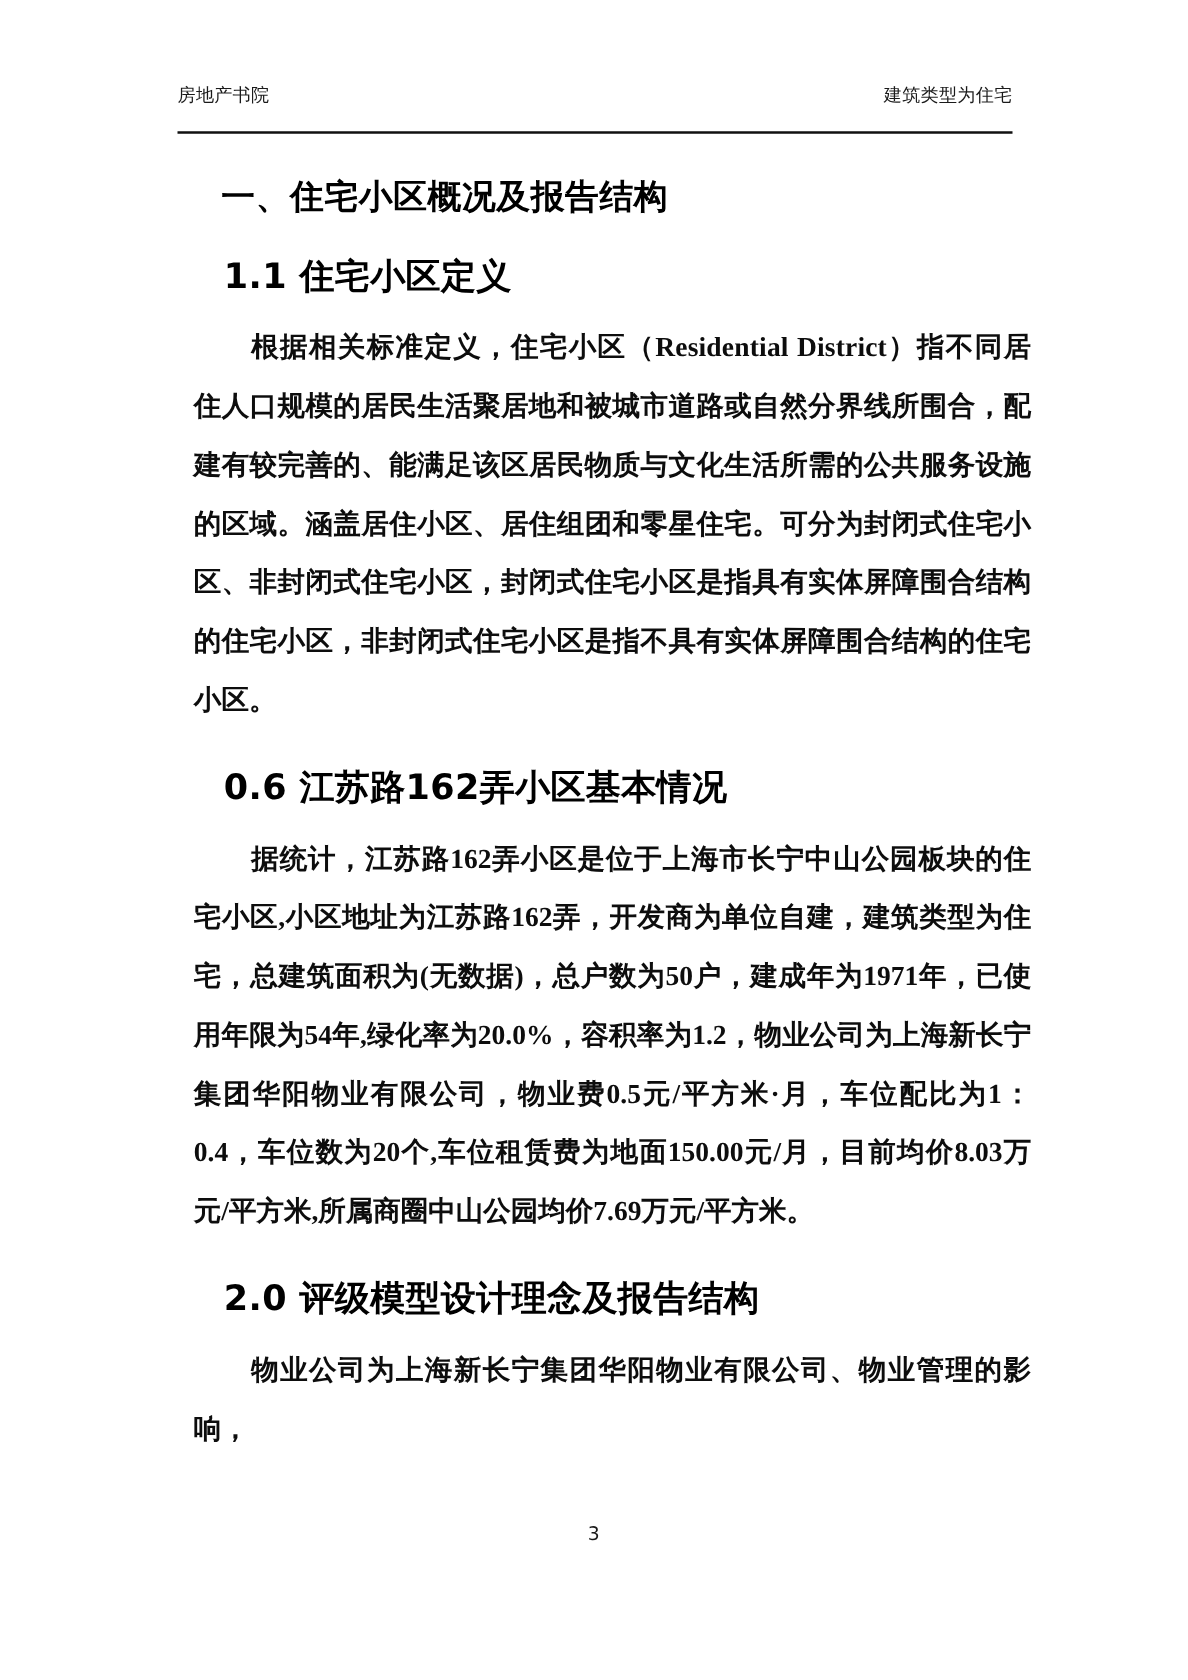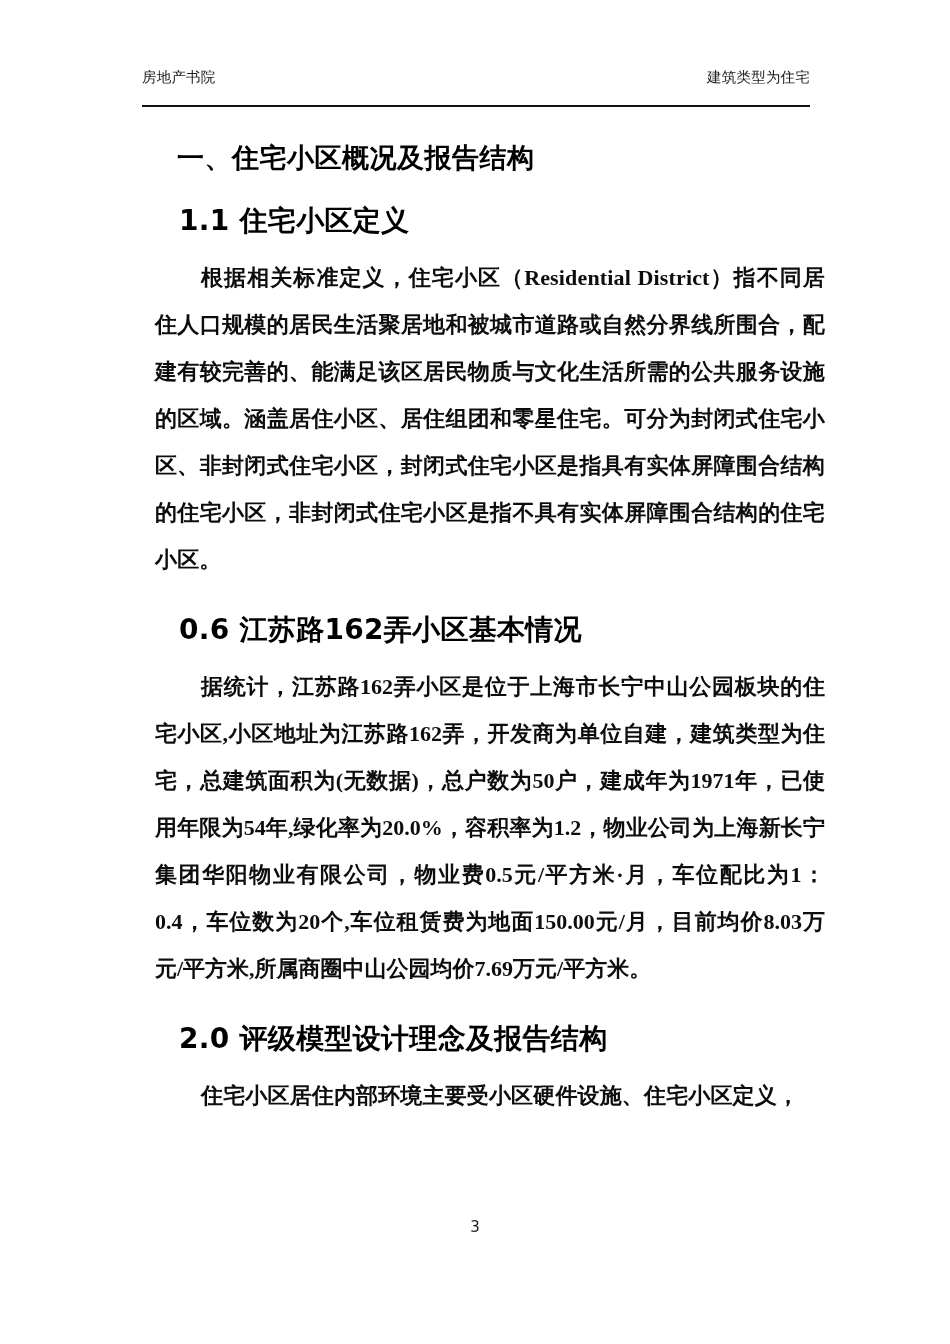--- a/index.html
+++ b/index.html
@@ -140,21 +140,21 @@
     <div class="gap-sm"></div>
 
     <p class="doc-p tight">据统计，江苏路162弄小区是位于上海市长宁中山公园板块的住宅小区,小区地址为江苏路162弄，开发商为单位自建，建筑类型为住宅，总建筑面积为(无数据)，总户数为50户，建成年为1971年，已使用年限为54年,绿化率为20.0%，容积率为1.2，物业公司为上海新长宁集团华阳物业有限公司，物业费0.5元/平方米·月，车位配比为1：0.4，车位数为20个,车位租赁费为地面150.00元/月，目前均价8.03万元/平方米,所属商圈中山公园均价7.69万元/平方米。</p>
 
     <div class="gap-lg"></div>
 
     <h2 class="doc-h2">2.0 评级模型设计理念及报告结构</h2>
 
     <div class="gap-sm"></div>
 
-    <p class="doc-p">住宅小区居住内部环境主要受小区硬件设施、住宅小区定义，</p>
+    <p class="doc-p">物业公司为上海新长宁集团华阳物业有限公司、物业管理的影响，</p>
 
   </div>
 
   <div class="page-footer">
     <span>3</span>
   </div>
 
 </div>
 
 </body></html>

